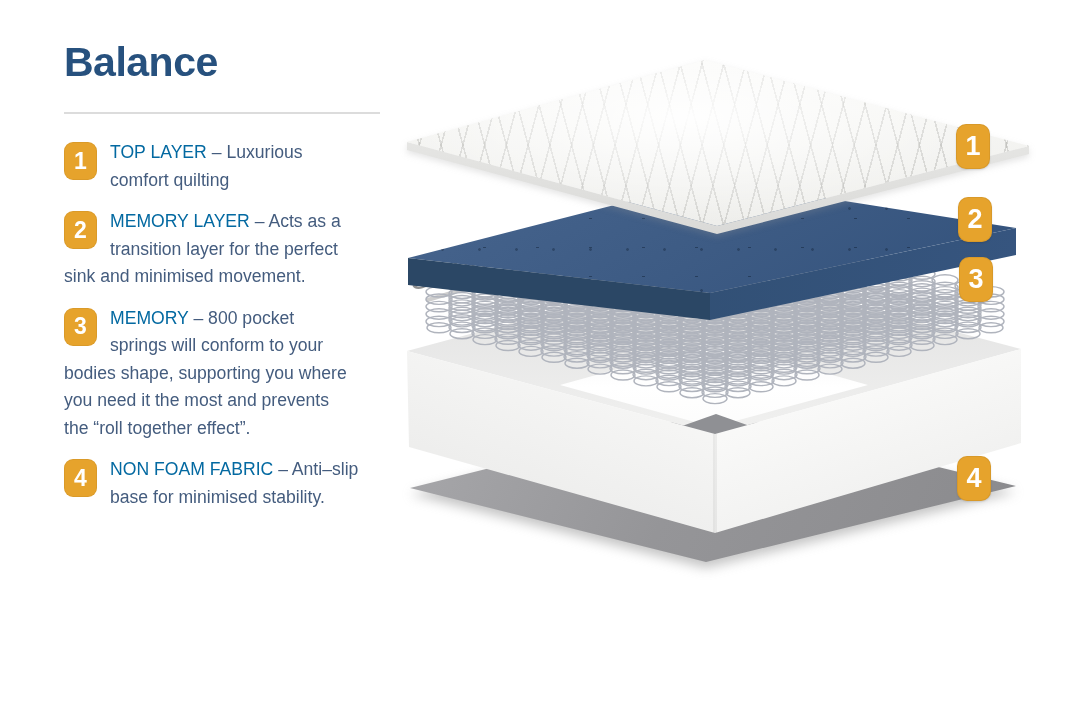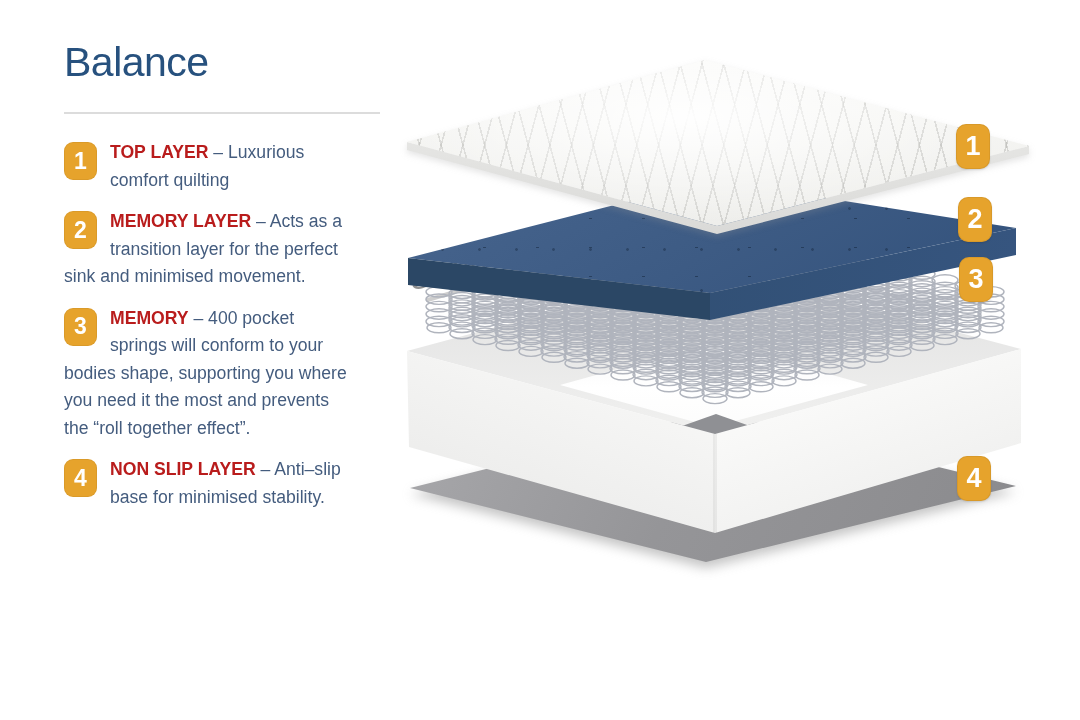--- a/index.html
+++ b/index.html
@@ -8,35 +8,35 @@
     width:1080px; height:720px;
     background:#ffffff;
     font-family:"Liberation Sans", sans-serif;
     position:relative; overflow:hidden;
   }
   .stage { position:absolute; inset:0; }
 
   
   .panel { position:absolute; left:64px; top:40px; width:340px; }
   .title {
-    margin:0; font-size:41px; font-weight:normal; letter-spacing:-0.5px;
+    margin:0; font-size:41px; font-weight:bold; letter-spacing:-0.5px;
     color:#27517E; line-height:1.1;
   }
   .divider { margin:27px 0 25px 0; width:316px; height:2px; background:#dcdcdc; }
   .item { margin-bottom:14px; }
   .item::after { content:""; display:table; clear:both; }
   .badge {
     float:left; width:33px; height:38px; margin:3px 13px 6px 0;
     background:#E6A32C; border-radius:9px;
     color:#ffffff; font-size:23px; font-weight:bold;
     display:flex; align-items:center; justify-content:center;
     box-shadow: inset 0 0 0 1px rgba(0,0,0,0.05);
   }
   .txt { margin:0; font-size:17.6px; line-height:27.5px; color:#445C7E; }
-  .lead { font-weight:bold; color:#b91c1c; }
+  .lead { font-weight:normal; color:#0369a1; }
   .desc { white-space:pre-line; }
 
   
   .diagram { position:absolute; inset:0; }
   .shape { position:absolute; }
 
   
   .sheet { left:405px; top:405px; width:615px; height:165px;
     filter: drop-shadow(0 6px 6px rgba(125,125,125,0.45)); z-index:1; }
   .sheet-face { position:absolute; inset:0;
@@ -131,30 +131,30 @@
 
     <div class="item">
       <span class="badge">2</span>
       <p class="txt"><b class="lead">MEMORY LAYER</b> <span class="desc">– Acts as a
 transition layer for the perfect
 sink and minimised movement.</span></p>
     </div>
 
     <div class="item">
       <span class="badge">3</span>
-      <p class="txt"><b class="lead">MEMORY</b> <span class="desc">– 400 pocket
+      <p class="txt"><b class="lead">MEMORY</b> <span class="desc">– 800 pocket
 springs will conform to your
 bodies shape, supporting you where
 you need it the most and prevents
 the “roll together effect”.</span></p>
     </div>
 
     <div class="item">
       <span class="badge">4</span>
-      <p class="txt"><b class="lead">NON SLIP LAYER</b> <span class="desc">– Anti–slip
+      <p class="txt"><b class="lead">NON FOAM FABRIC</b> <span class="desc">– Anti–slip
 base for minimised stability.</span></p>
     </div>
   </aside>
 
   <div class="diagram">
 
     <div class="shape sheet">
       <div class="sheet-face"></div>
     </div>
 

